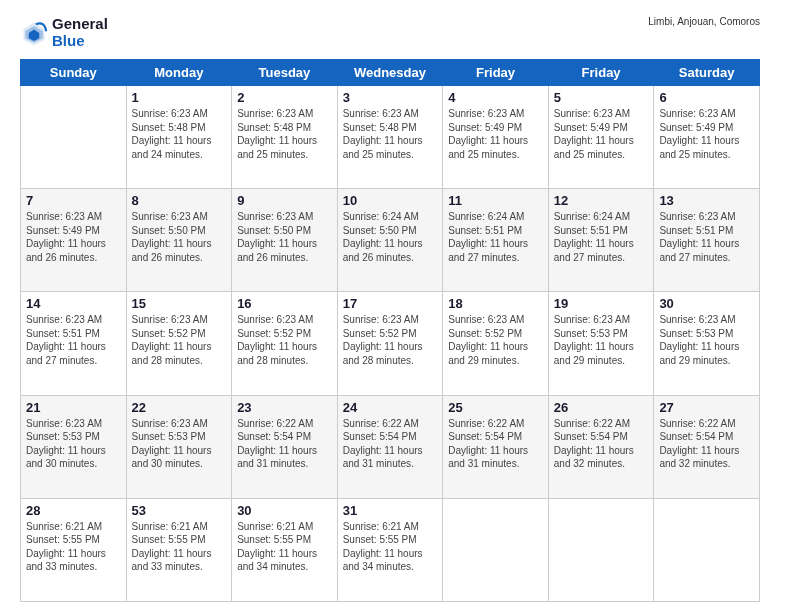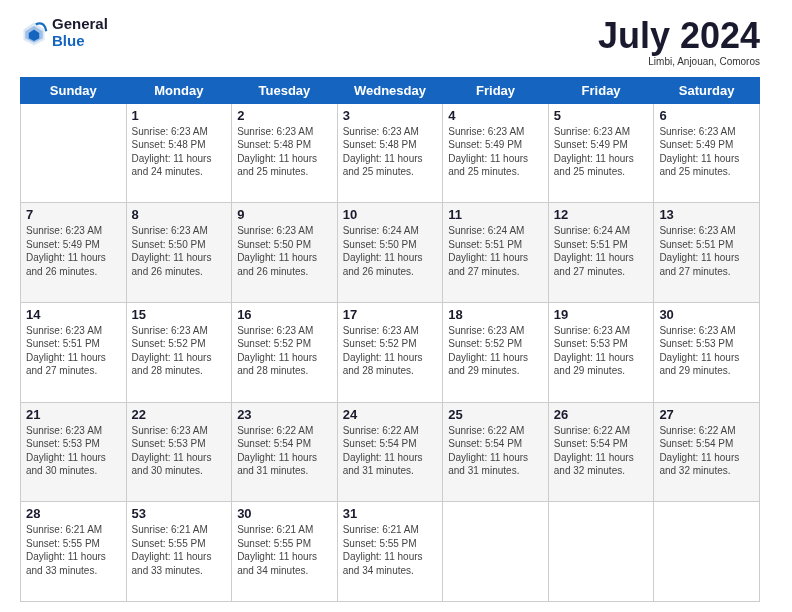--- a/index.html
+++ b/index.html
@@ -109,21 +109,20 @@
         <polygon points="16,8 26,14 26,22 16,27 6,22 6,14" fill="#1565c0" opacity="0.3"></polygon>
         <polygon points="16,12 22,16 22,22 16,25 10,22 10,16" fill="#1565c0"></polygon>
         <path d="M18 6 Q28 2 30 14" stroke="#1a6ec0" stroke-width="2.5" fill="none"></path>
       </svg>
       <div class="logo-text">
         <span class="general">General</span>
         <span class="blue">Blue</span>
       </div>
     </div>
     <div class="title-block">
-      <div class="month-year">July 2024</div>
       <div class="location">Limbi, Anjouan, Comoros</div>
     </div>
   </div>
 
   <table class="calendar">
     <thead>
       <tr>
       <th>Sunday</th>
           <th>Monday</th>
           <th>Tuesday</th>

